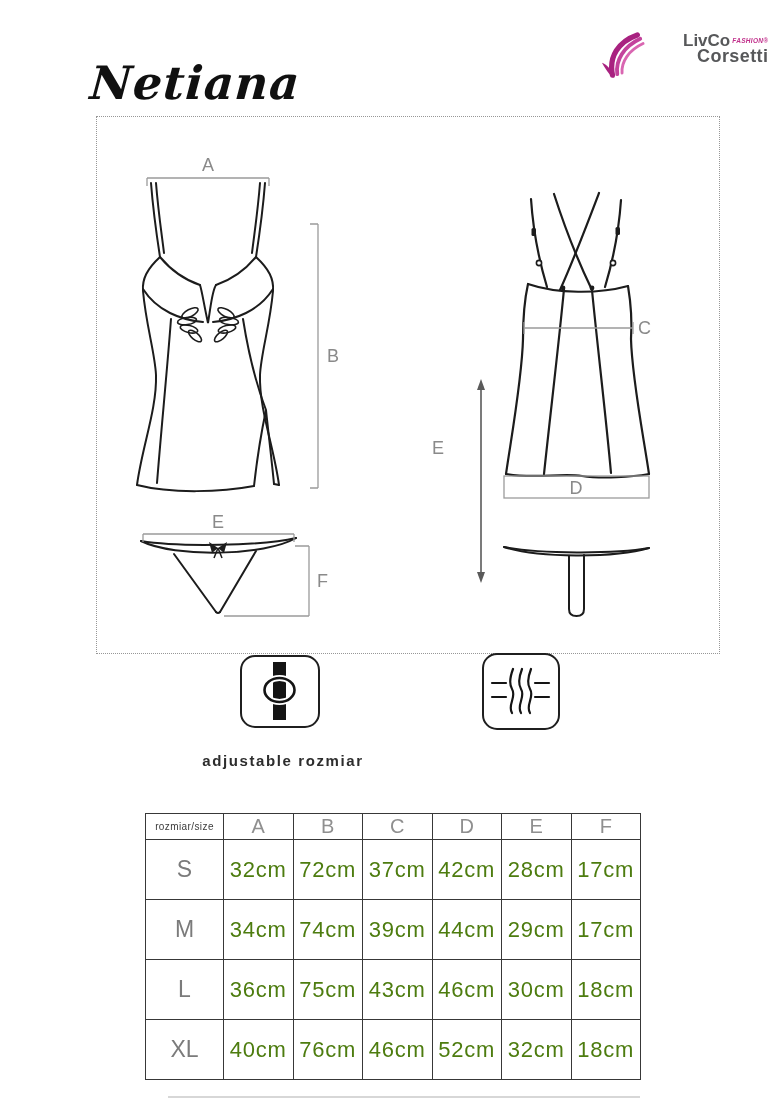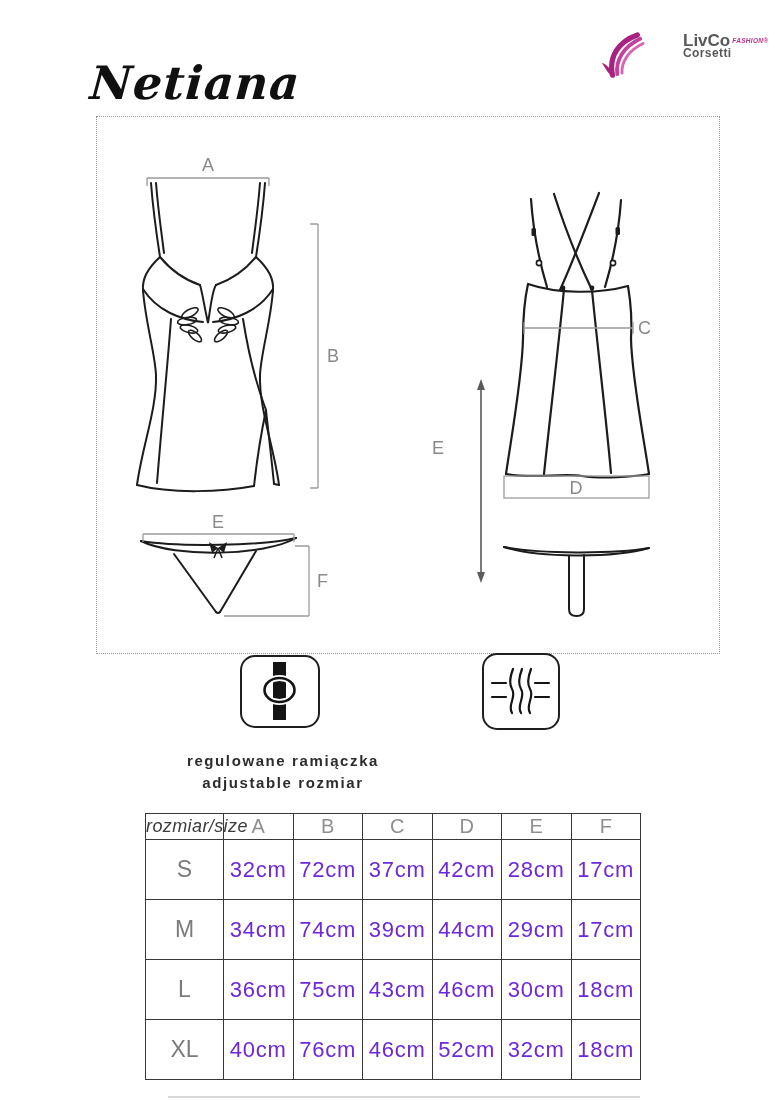--- a/index.html
+++ b/index.html
@@ -10,21 +10,21 @@
   
   .title{left:90px;top:56px;font-family:"DejaVu Serif",serif;font-style:italic;font-weight:bold;
          font-size:46px;color:#101010;letter-spacing:1px;transform:skewX(-4deg);}
 
   
   .logo{left:601px;top:32px;display:flex;align-items:flex-start;gap:36px;}
   .logo-text{margin-left:2px;line-height:1;}
   .logo-row1{display:flex;align-items:flex-start;}
   .logo-livco{font-size:17px;font-weight:bold;color:#57585a;letter-spacing:0;}
   .logo-fashion{font-size:6.5px;font-style:italic;font-weight:bold;color:#c02e8a;margin-left:2px;margin-top:6px;letter-spacing:0.3px;}
-  .logo-corsetti{font-size:12px;font-weight:bold;color:#57585a;margin-top:-2px;letter-spacing:0.4px;}
+  .logo-corsetti{font-size:18px;font-weight:bold;color:#57585a;margin-top:-2px;letter-spacing:0.4px;text-align:right;}
 
   
   .diagram-box{left:96px;top:116px;width:624px;height:538px;border:1px dotted #979797;box-sizing:border-box;}
   .diagram-svg{position:absolute;left:0;top:0;}
   .mlabel{font-family:"Liberation Sans",sans-serif;font-size:18px;fill:#8a8a8a;}
 
   
   .icon-card{box-sizing:border-box;border:2.5px solid #1f1f1f;border-radius:15px;background:#fff;}
   .icon1{left:240px;top:655px;width:80px;height:73px;}
   .icon2{left:482px;top:653px;width:78px;height:77px;}
@@ -32,24 +32,24 @@
   .cap1{left:138px;top:750px;width:290px;}
   .cap2{left:390px;top:750px;width:262px;}
 
   
   .size-table{left:145px;top:813px;}
   table{border-collapse:collapse;table-layout:fixed;width:495px;}
   td,th{border:1.5px solid #383838;text-align:center;vertical-align:middle;padding:0;background:#fff;}
   col.c0{width:78px;} col.cn{width:69.5px;}
   tr.hdr{height:26px;}
   tr.datarow{height:60px;}
-  .corner{font-size:18px;color:#3c3c3c;font-weight:400;letter-spacing:0.4px;font-style:italic;}
+  .corner{font-size:10px;color:#3c3c3c;font-weight:400;letter-spacing:0.4px;}
   .colhead{font-size:20px;color:#8f8f8f;font-weight:400;}
   .sizecell{font-size:23px;color:#7b7b7b;font-weight:400;}
-  .valcell{font-size:22px;color:#6d28d9;font-weight:400;letter-spacing:0.8px;}
+  .valcell{font-size:22px;color:#4d7c0f;font-weight:400;letter-spacing:0.8px;}
 
   .cropline{left:168px;top:1096px;width:472px;height:2px;background:#bdbdbd;opacity:.6;}
 </style>
 </head>
 <body>
 
 <div class="stage">
 
   <div class="abs title">Netiana</div>
 
@@ -194,21 +194,20 @@
         <path d="M51,28 L65,28"></path>
         <path d="M51,42 L65,42"></path>
         <path d="M28,58 C23,50 33,42 28,34 C25,29 26,22 29,14"></path>
         <path d="M37,58 C32,50 42,42 37,34 C34,29 35,22 38,14"></path>
         <path d="M46,58 C41,50 51,42 46,34 C43,29 44,22 47,14"></path>
       </g>
     </svg>
   </div>
 
   <div class="abs caption cap1">
-    <div>regulowane ramiączka</div>
     <div>adjustable rozmiar</div>
   </div>
   <div class="abs caption cap2">
   </div>
 
   <div class="abs size-table">
     <table>
       <colgroup>
         <col class="c0">
           <col class="cn">

